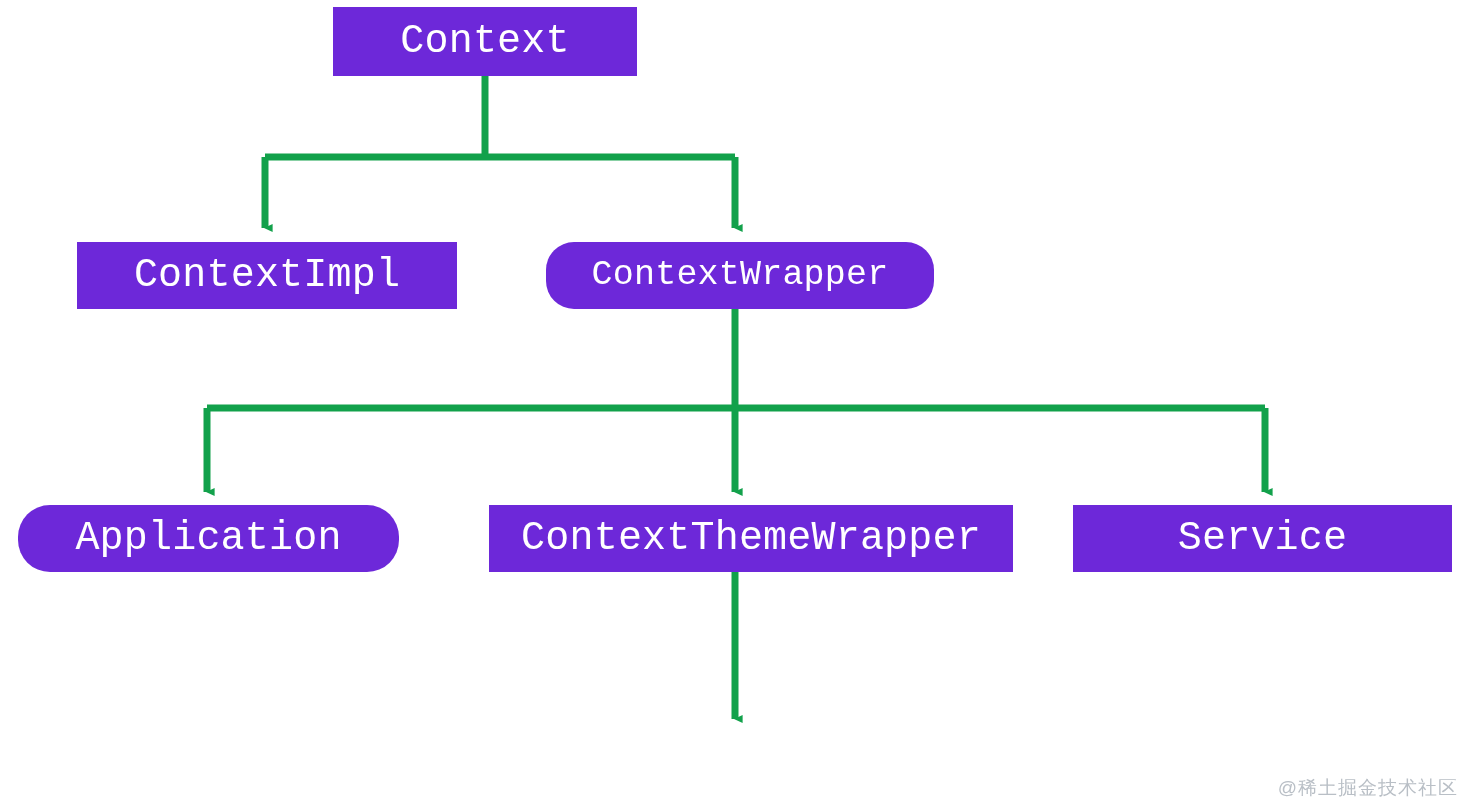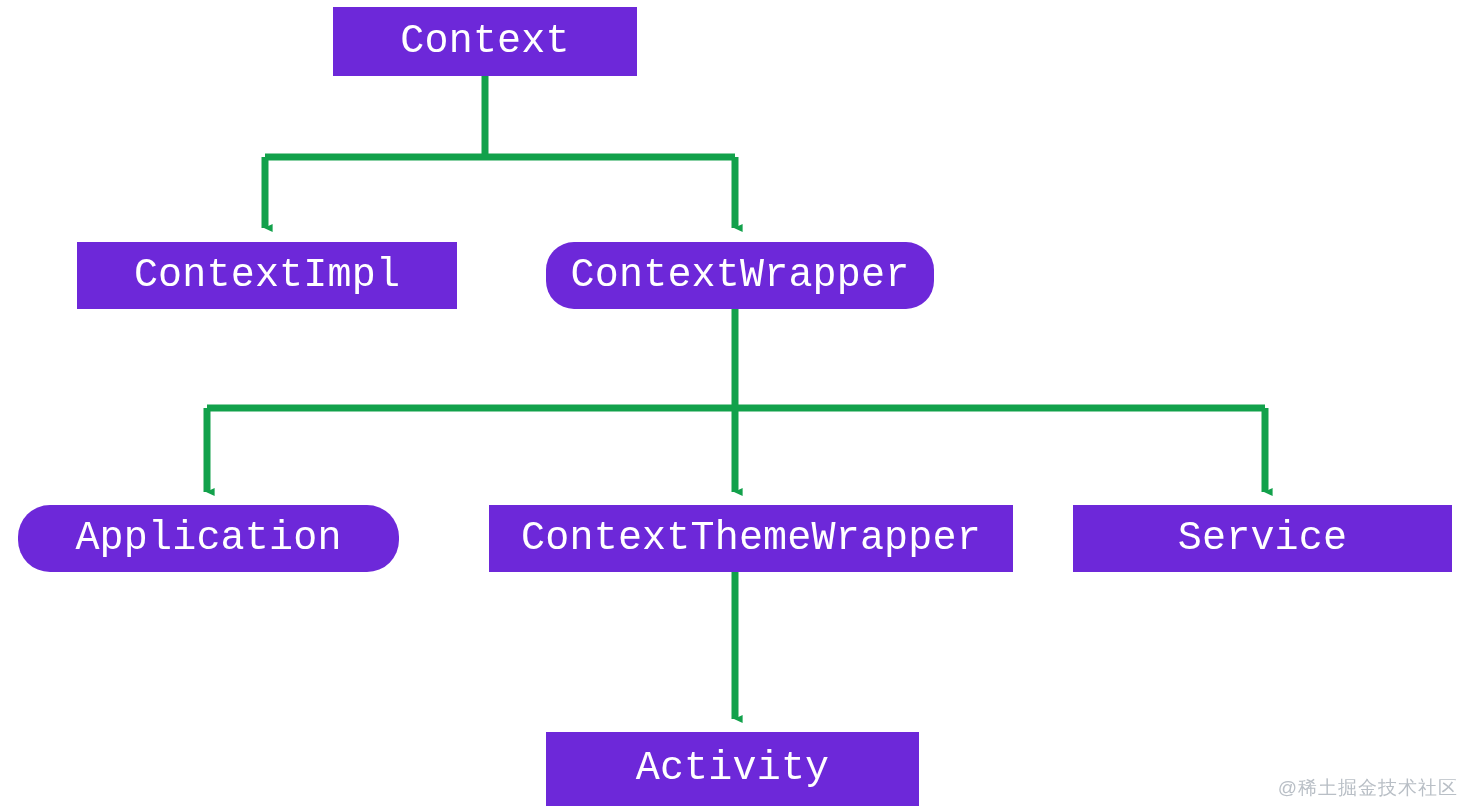--- a/index.html
+++ b/index.html
@@ -39,21 +39,21 @@
     white-space: nowrap;
     user-select: none;
   }
   .node-label {
     display: block;
     line-height: 1;
   }
   
   #node-context        { left: 333px; top: 7px;   width: 304px; height: 69px;  font-size: 40px; }
   #node-contextimpl    { left: 77px;  top: 242px; width: 380px; height: 67px;  font-size: 40px; }
-  #node-contextwrapper { left: 546px; top: 242px; width: 388px; height: 67px;  font-size: 40px; border-radius: 28px; }
+  #node-contextwrapper { left: 546px; top: 242px; width: 388px; height: 67px;  font-size: 35px; border-radius: 28px; }
   #node-application    { left: 18px;  top: 505px; width: 381px; height: 67px;  font-size: 40px; border-radius: 32px; }
   #node-ctw            { left: 489px; top: 505px; width: 524px; height: 67px;  font-size: 40px; }
   #node-service        { left: 1073px;top: 505px; width: 379px; height: 67px;  font-size: 40px; }
   #node-activity       { left: 546px; top: 732px; width: 373px; height: 74px;  font-size: 40px; }
 
   
   #watermark {
     position: absolute;
     right: 16px;
     bottom: 6px;
@@ -128,21 +128,18 @@
   </div>
 
   <div class="node-box" id="node-ctw">
     <span class="node-label">ContextThemeWrapper</span>
   </div>
 
   <div class="node-box" id="node-service">
     <span class="node-label">Service</span>
   </div>
 
-  <div class="node-box" id="node-activity">
-    <span class="node-label">Activity</span>
-  </div>
 
   <div id="watermark">
     <span id="watermark-brand">@稀土掘金技术社区</span>
   </div>
 
 </div>
 
 </body></html>

